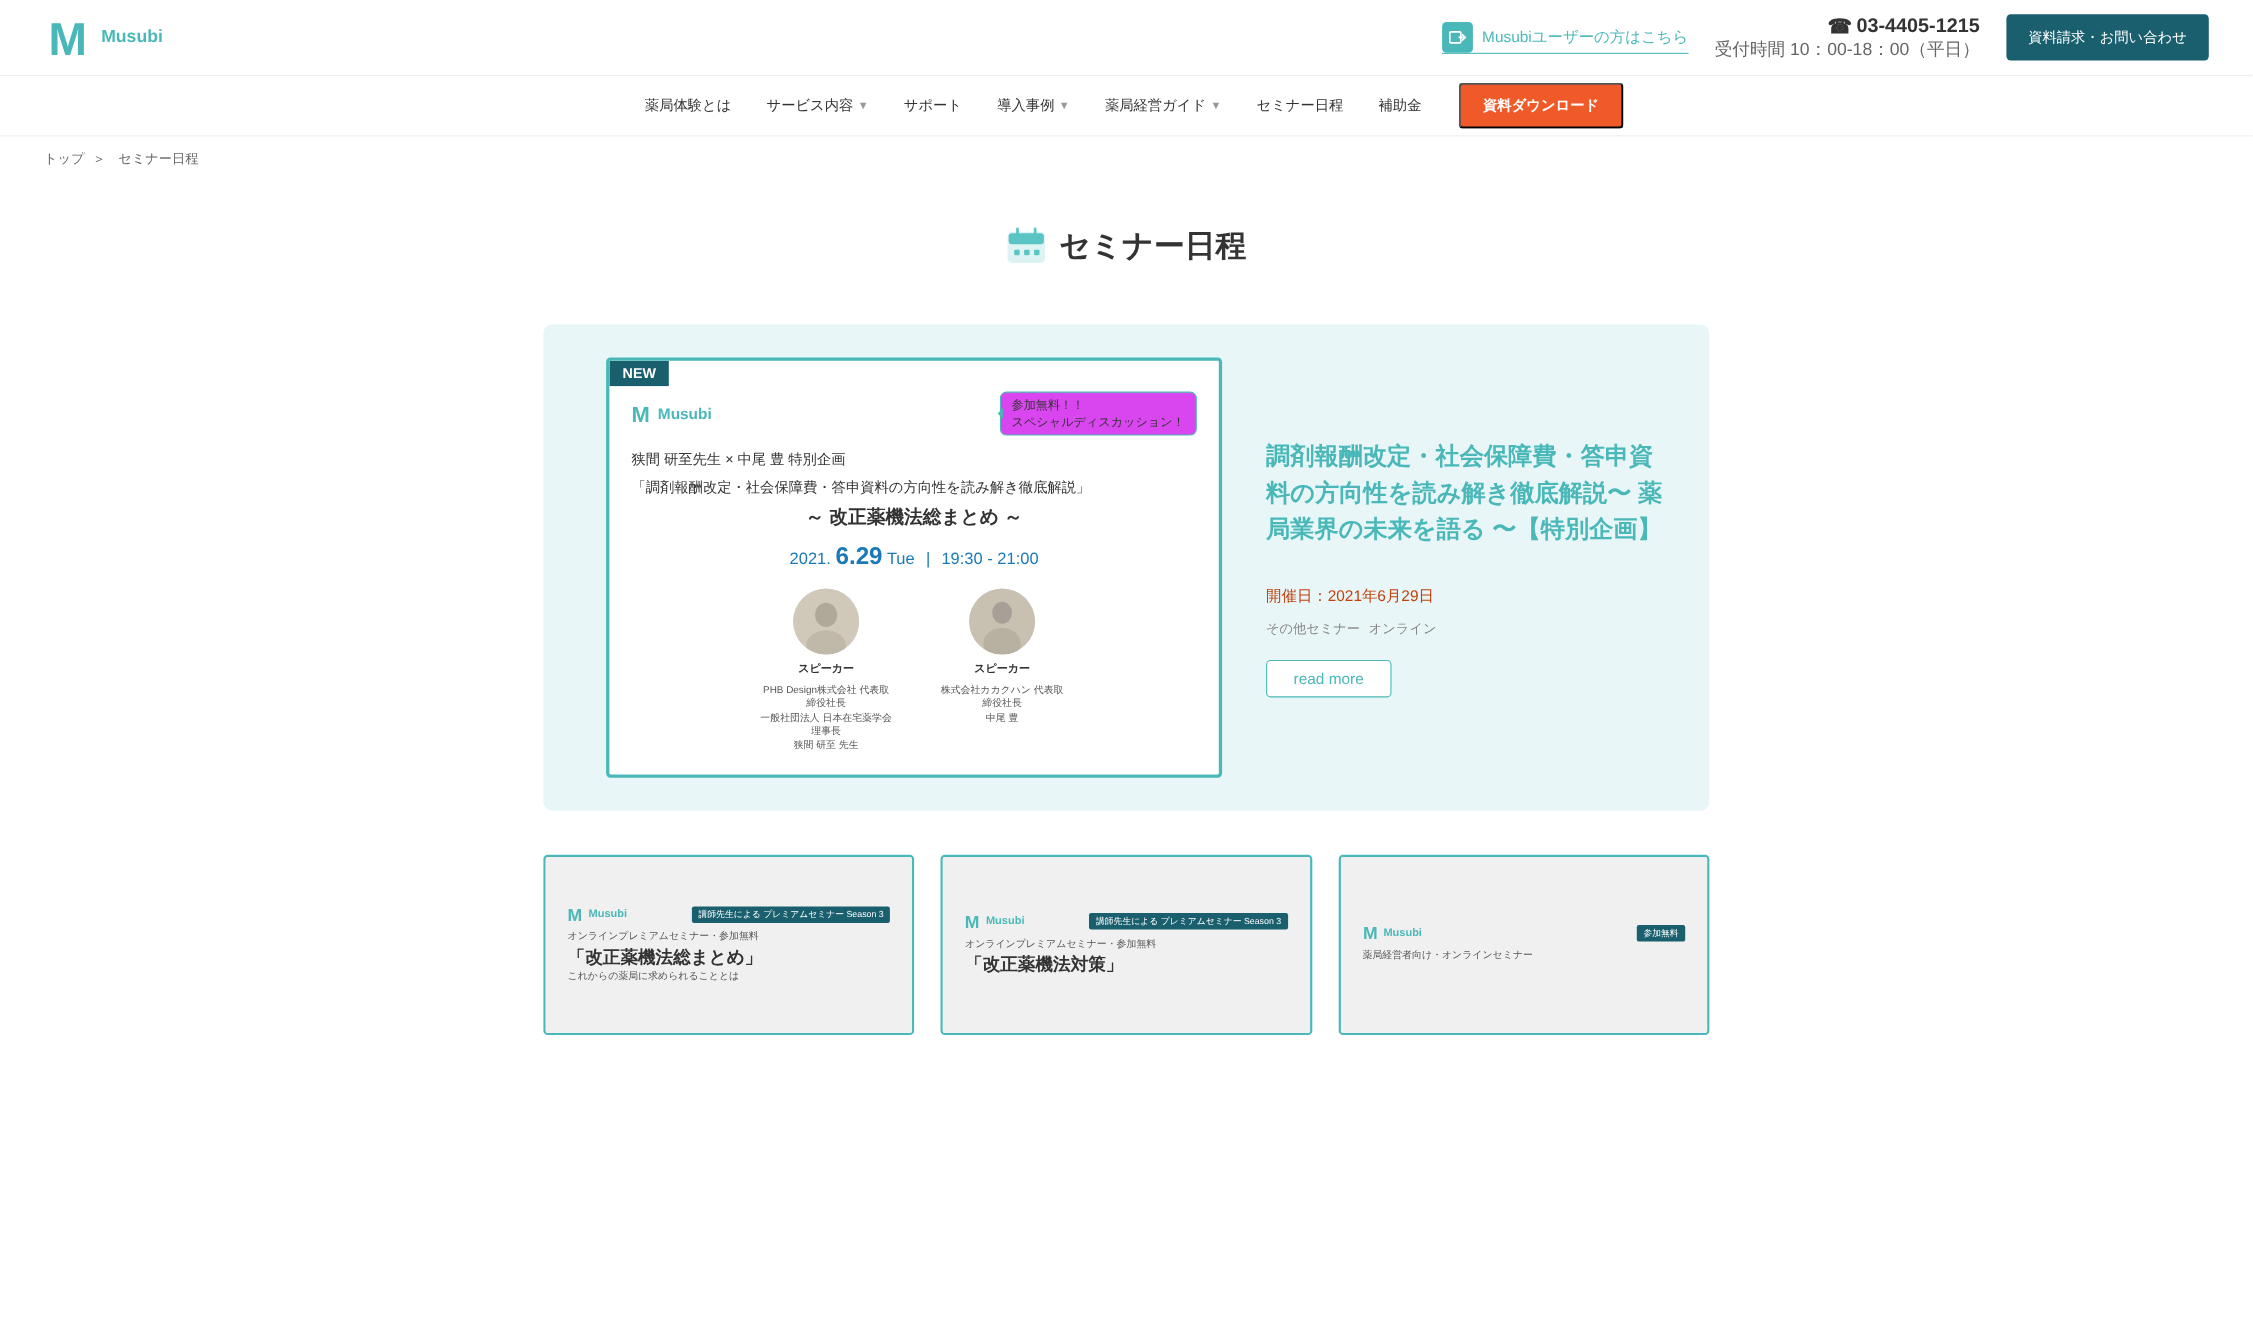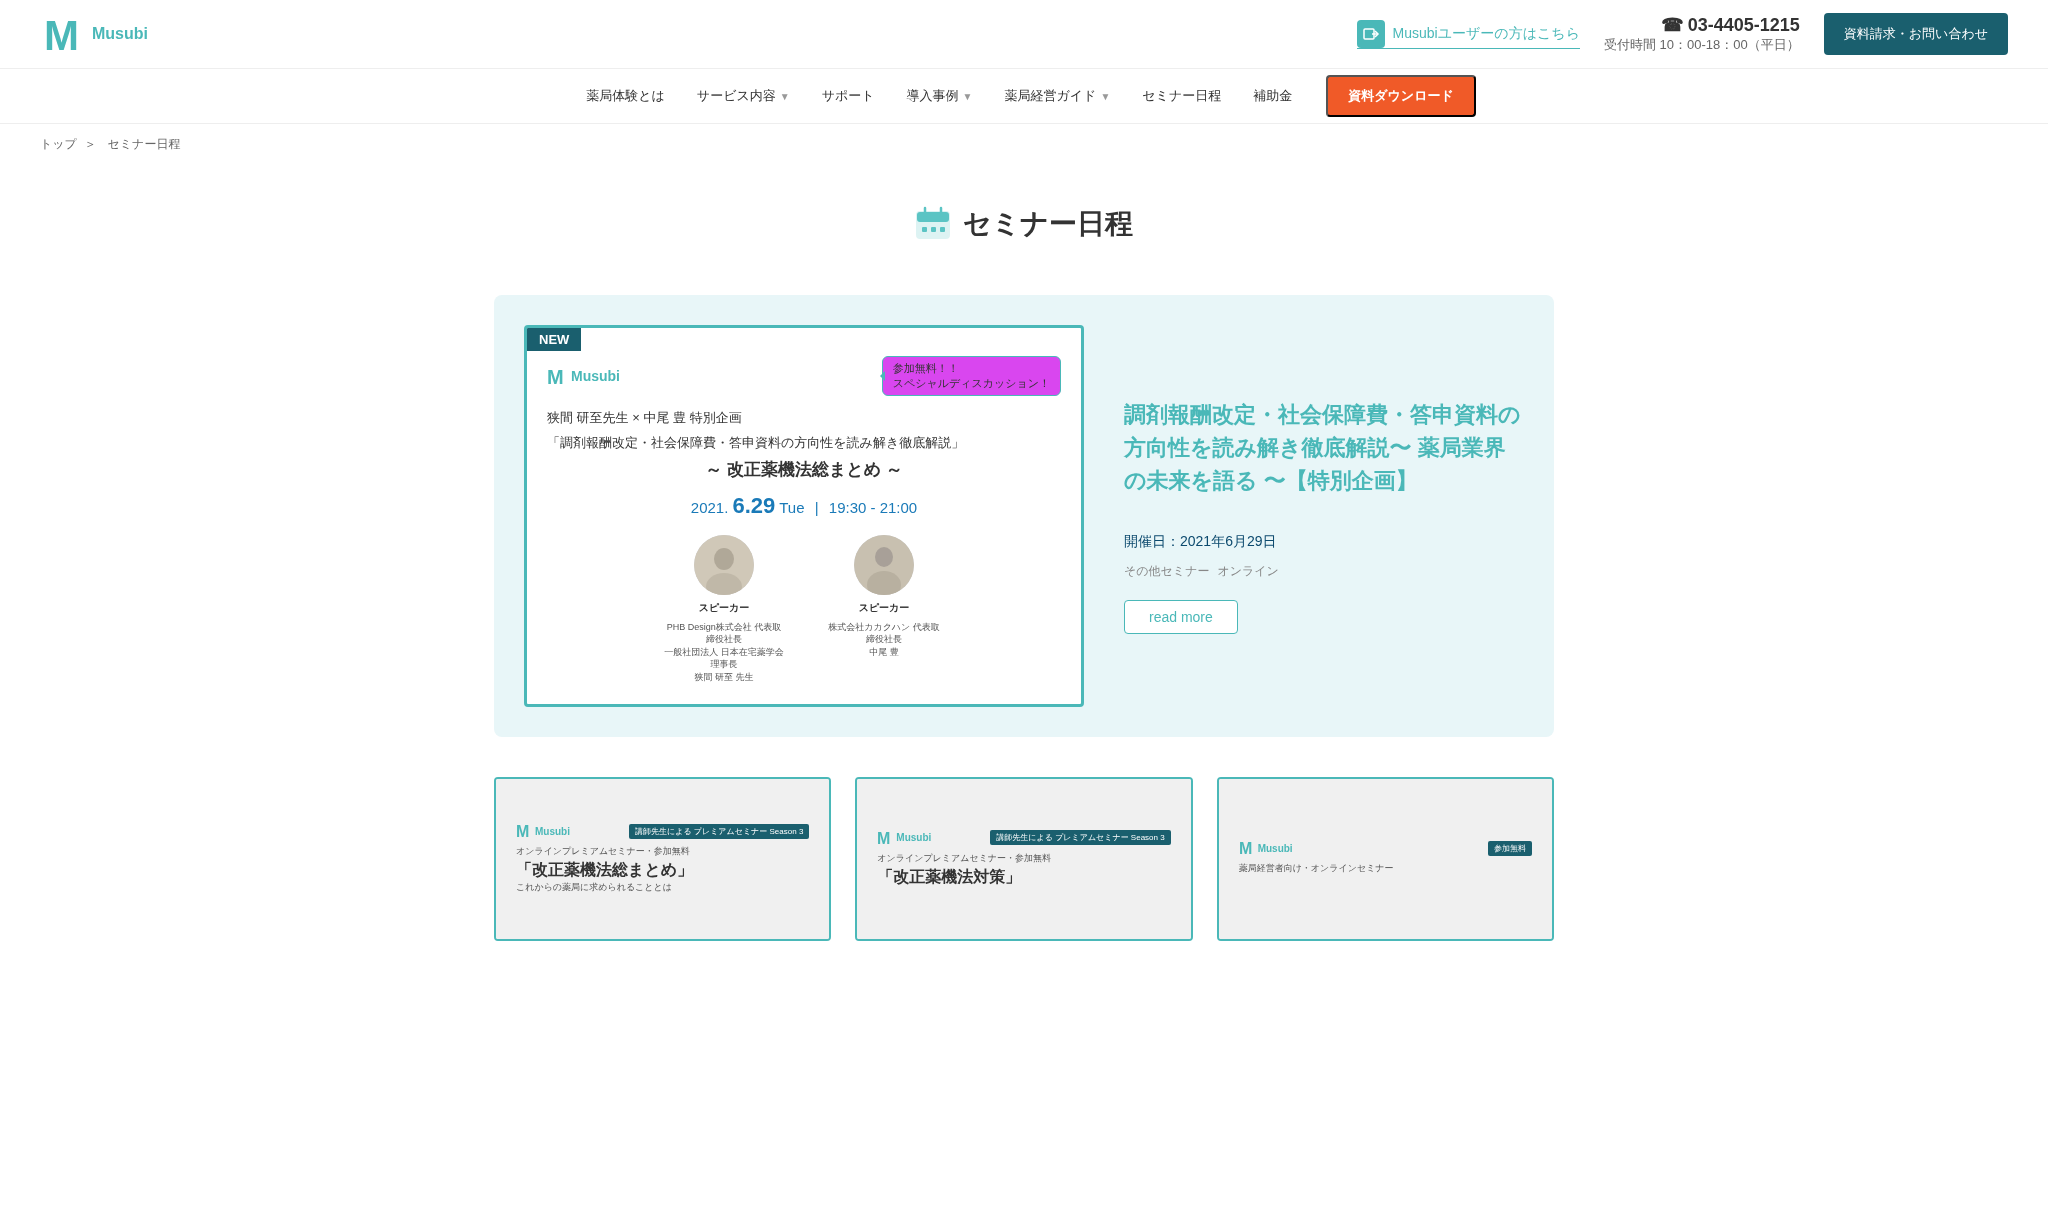--- a/index.html
+++ b/index.html
@@ -56,21 +56,21 @@
     }
     .phone-number {
       font-size: 18px;
       font-weight: bold;
       color: #333;
       display: flex;
       align-items: center;
       gap: 4px;
     }
     .phone-hours {
-      font-size: 13px;
+      font-size: 16px;
       color: #666;
     }
     .contact-btn {
       background: #1a5f6e;
       color: white;
       border: none;
       padding: 12px 20px;
       border-radius: 4px;
       font-size: 13px;
       cursor: pointer;
@@ -152,20 +152,21 @@
       align-items: center;
       margin-bottom: 40px;
     }
     .featured-image {
       flex: 0 0 560px;
       border: 3px solid #4ab8b8;
       border-radius: 4px;
       background: white;
       overflow: hidden;
       position: relative;
+      margin-left: 27px;
     }
     .featured-image-inner {
       padding: 20px;
       position: relative;
     }
     .new-badge {
       position: absolute;
       top: 0;
       left: 0;
       background: #1a5f6e;
@@ -276,21 +277,21 @@
     }
     .featured-heading {
       font-size: 22px;
       font-weight: bold;
       color: #4ab8b8;
       line-height: 1.5;
       margin-bottom: 20px;
     }
     .featured-date-label {
       font-size: 14px;
-      color: #0c4a6e;
+      color: #c2410c;
       margin-bottom: 12px;
       margin-top: 36px;
     }
     .featured-tags {
       display: flex;
       gap: 8px;
       margin-bottom: 20px;
       flex-wrap: wrap;
     }
     .tag {

